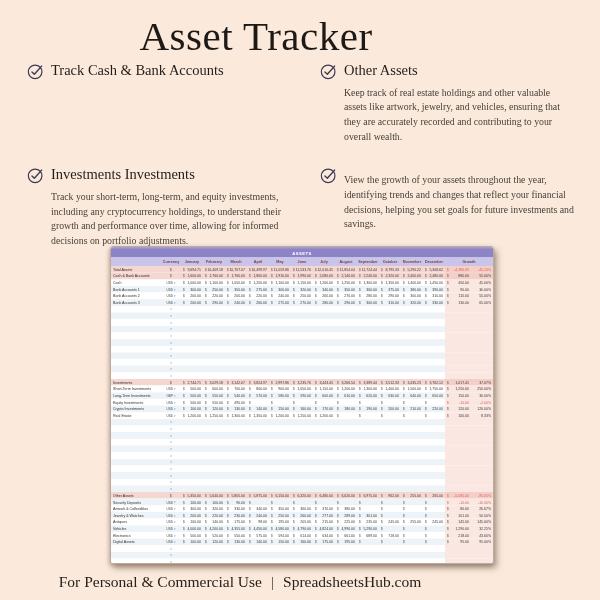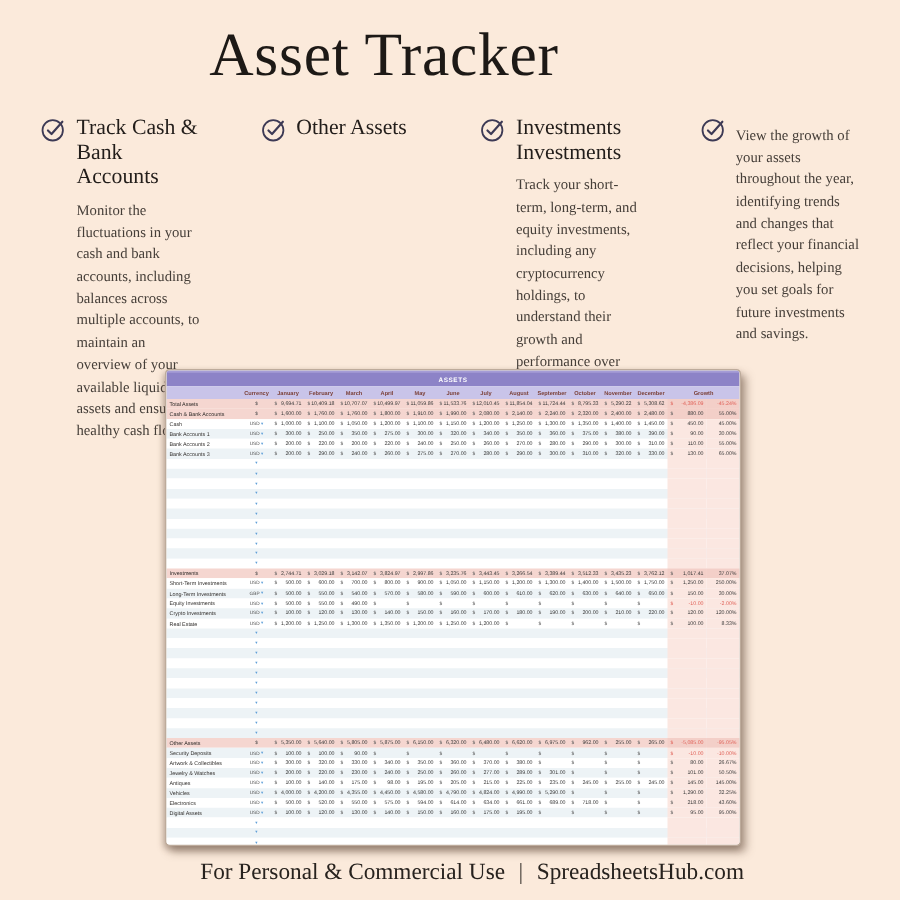--- a/index.html
+++ b/index.html
@@ -10,22 +10,22 @@
     color:#241f1c;
   }
   
   .page-title{
     margin:0;position:absolute;top:14px;left:0;width:512px;
     text-align:center;font-size:41px;font-weight:400;line-height:1.1;
     color:#1d1916;letter-spacing:.5px;
   }
   
   .features{
-    position:absolute;top:77px;left:27px;width:548px;
-    display:grid;grid-template-columns:1fr 1fr 1fr 1fr;column-gap:38px;row-gap:22px;
+    position:absolute;top:62px;left:27px;width:548px;
+    display:grid;grid-template-columns:1fr 1fr;column-gap:38px;row-gap:22px;
   }
   .feature{display:flex;align-items:flex-start;}
   .check{flex:0 0 17px;width:17px;height:17px;margin-top:1px;}
   .check svg{display:block;width:17px;height:17px;}
   .ftext{margin-left:7px;flex:1;}
   .ftitle{
     margin:0;font-size:14.5px;font-weight:400;color:#221d1a;line-height:1.15;
   }
   .fdesc{
     margin:7px 0 0 0;font-size:9.8px;line-height:1.5;color:#453e38;
@@ -69,52 +69,52 @@
   .c.mon,.c.gv{justify-content:space-between;}
   .c .sg{padding-left:4px;color:#5a5a5a;font-size:6.5px;}
   .c .vv{padding-right:4px;}
   .c.gv,.c.gp{background:#fbe7e1;}
   .row.section .c.gv,.row.section .c.gp{background:#f3cfc8;}
   .c.gp{justify-content:flex-end;padding-right:4px;}
   .c.neg{color:#e0635a;}
   .c.neg .sg{color:#e0635a;}
   
   .footer{
-    position:absolute;left:0;bottom:9px;width:480px;text-align:right;
-    font-size:15.5px;color:#27221e;padding-left:16px;
+    position:absolute;left:0;bottom:9px;width:480px;text-align:center;
+    font-size:15.5px;color:#27221e;
   }
   .footer .sep{margin:0 9px;color:#4a443e;}
 </style>
 </head>
 <body>
 
 <h1 class="page-title">Asset Tracker</h1>
 
 <div class="features">
   <section class="feature">
     <span class="check">
       <svg viewBox="0 0 24 24">
           <circle cx="11.5" cy="12.5" r="9.6" fill="none" stroke="#3d3a55" stroke-width="1.7"></circle>
           <path d="M7 12.6 L10.4 16 L20.6 4.4" fill="none" stroke="#3d3a55" stroke-width="2" stroke-linecap="round" stroke-linejoin="round"></path>
         </svg>
     </span>
     <div class="ftext">
       <h2 class="ftitle">Track Cash &amp; Bank Accounts</h2>
-      <p class="fdesc">Monitor the fluctuations in your cash and bank accounts, including balances across multiple accounts, to maintain an overview of your available liquid assets and ensure healthy cash flow.</p>
     </div>
   </section>
   <section class="feature">
     <span class="check">
       <svg viewBox="0 0 24 24">
           <circle cx="11.5" cy="12.5" r="9.6" fill="none" stroke="#3d3a55" stroke-width="1.7"></circle>
           <path d="M7 12.6 L10.4 16 L20.6 4.4" fill="none" stroke="#3d3a55" stroke-width="2" stroke-linecap="round" stroke-linejoin="round"></path>
         </svg>
     </span>
     <div class="ftext">
       <h2 class="ftitle">Other Assets</h2>
+      <p class="fdesc">Keep track of real estate holdings and other valuable assets like artwork, jewelry, and vehicles, ensuring that they are accurately recorded and contributing to your overall wealth.</p>
     </div>
   </section>
   <section class="feature">
     <span class="check">
       <svg viewBox="0 0 24 24">
           <circle cx="11.5" cy="12.5" r="9.6" fill="none" stroke="#3d3a55" stroke-width="1.7"></circle>
           <path d="M7 12.6 L10.4 16 L20.6 4.4" fill="none" stroke="#3d3a55" stroke-width="2" stroke-linecap="round" stroke-linejoin="round"></path>
         </svg>
     </span>
     <div class="ftext">

